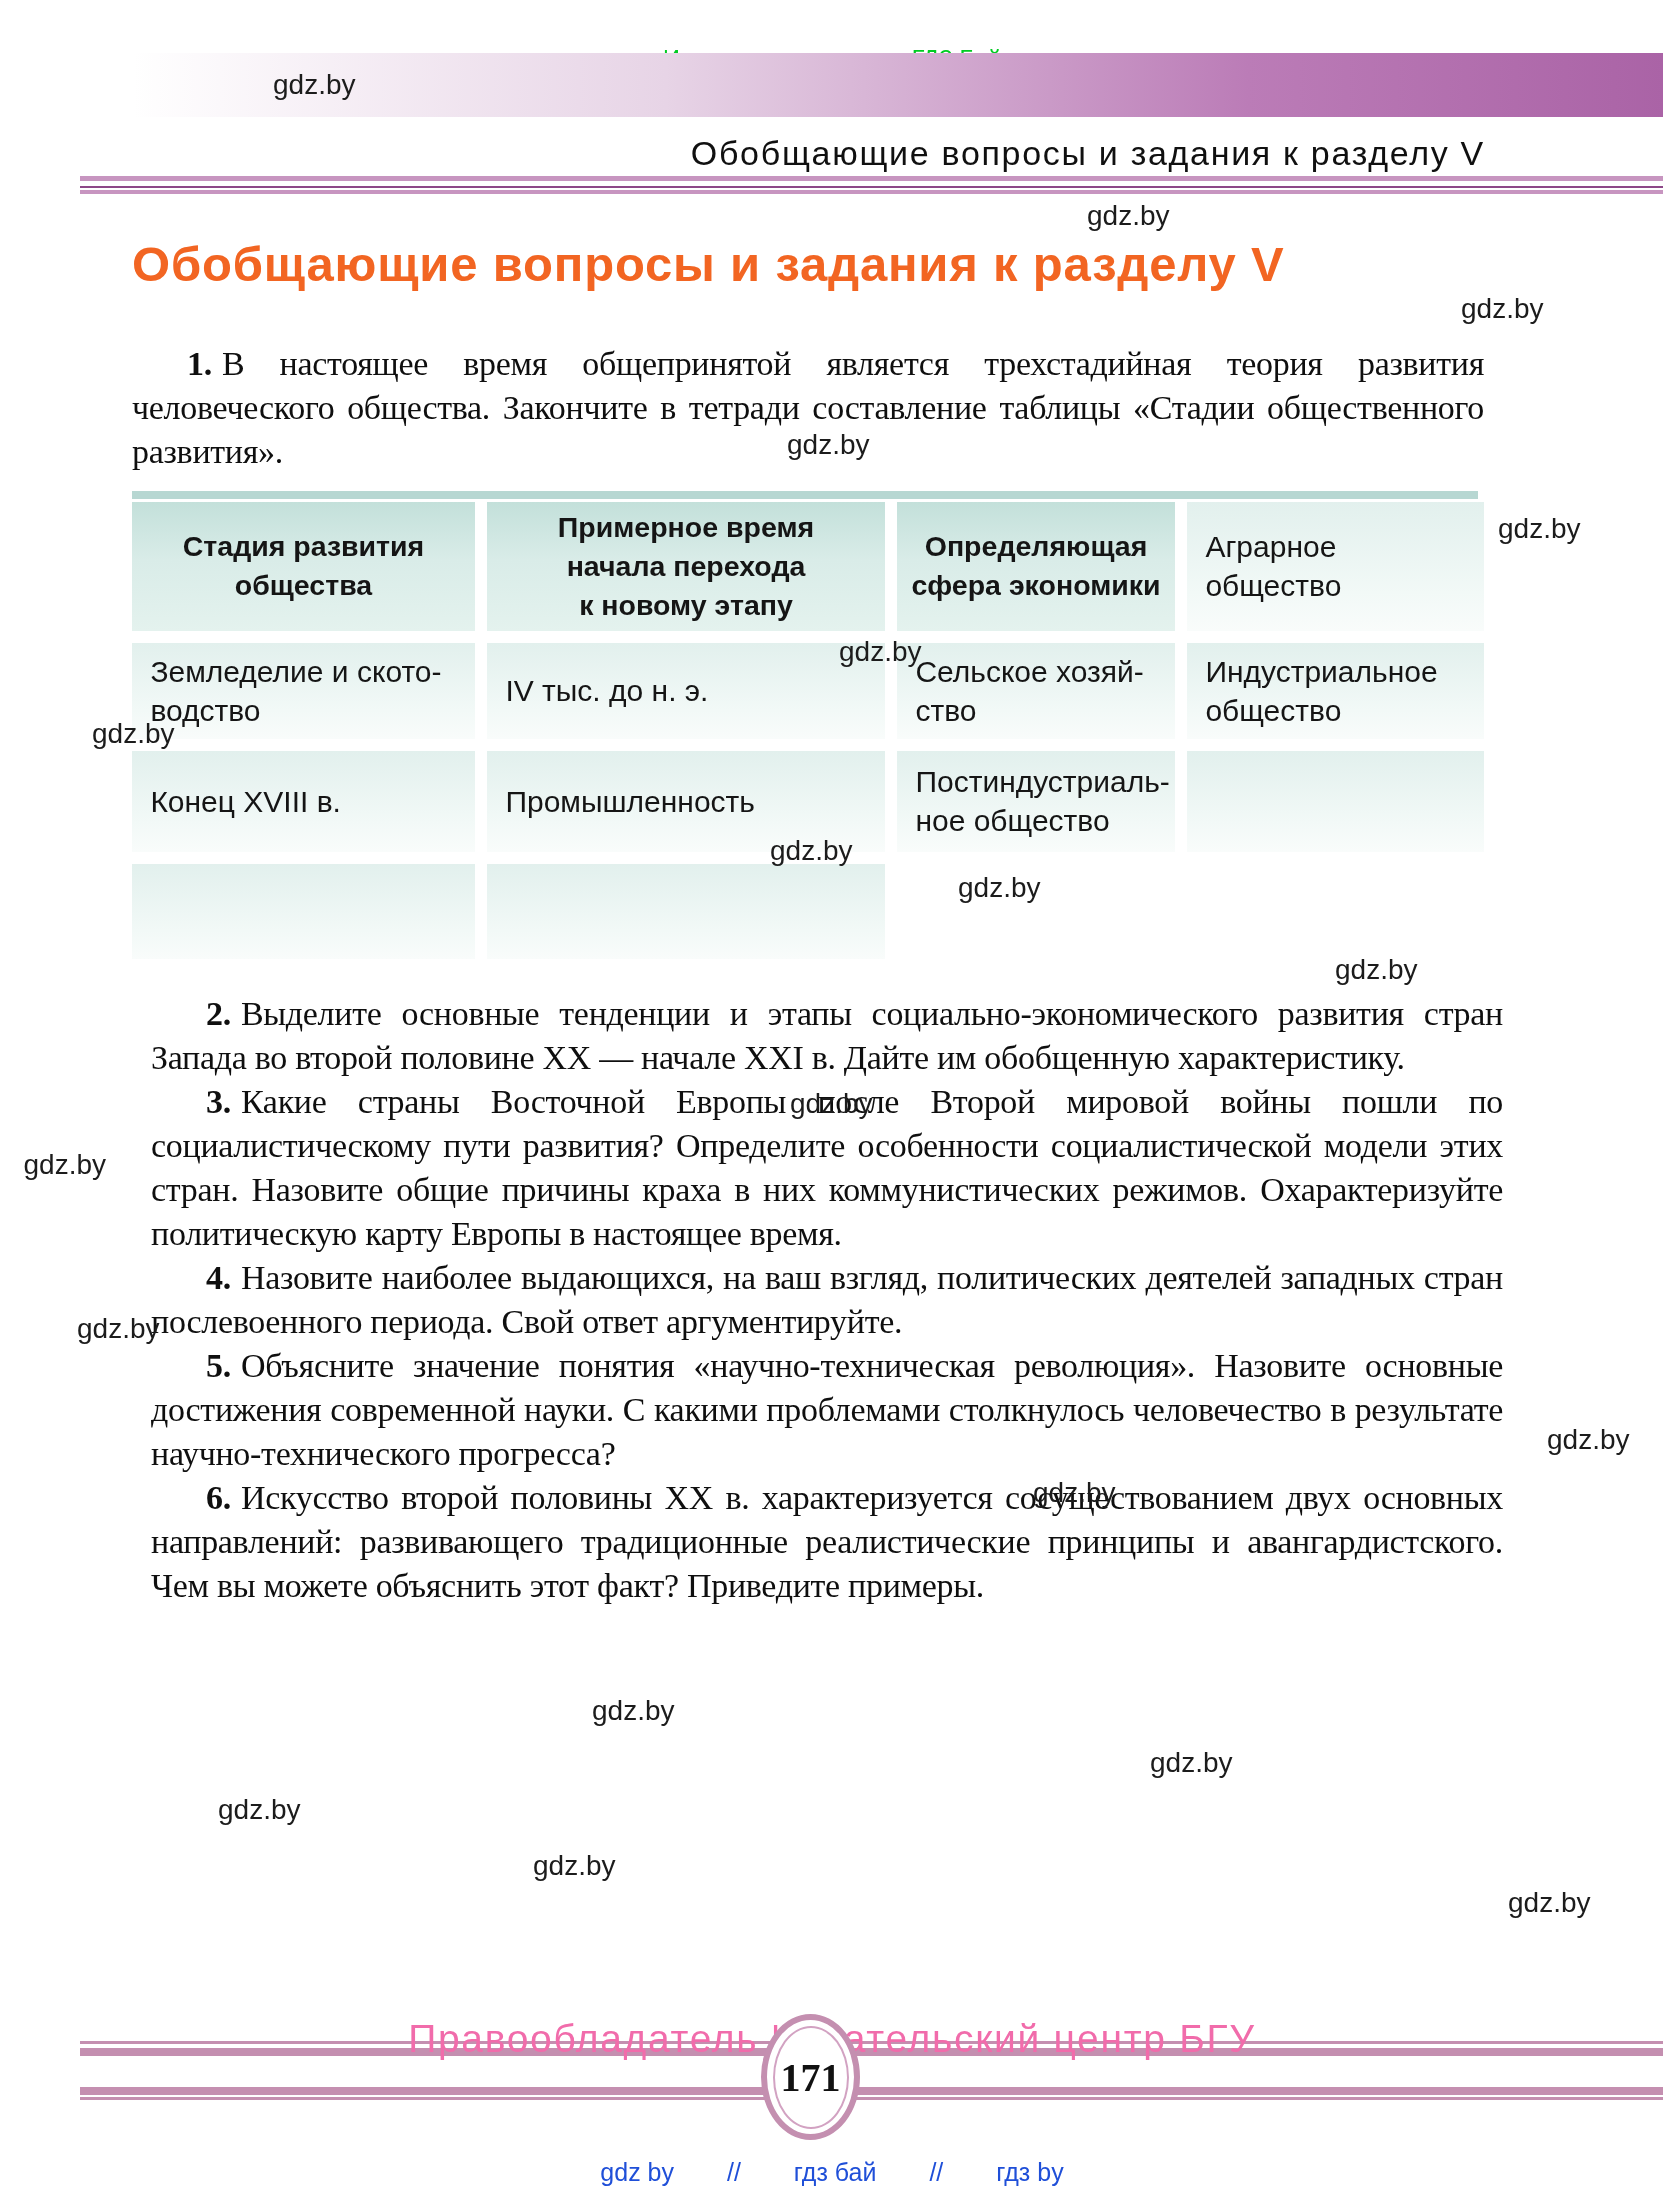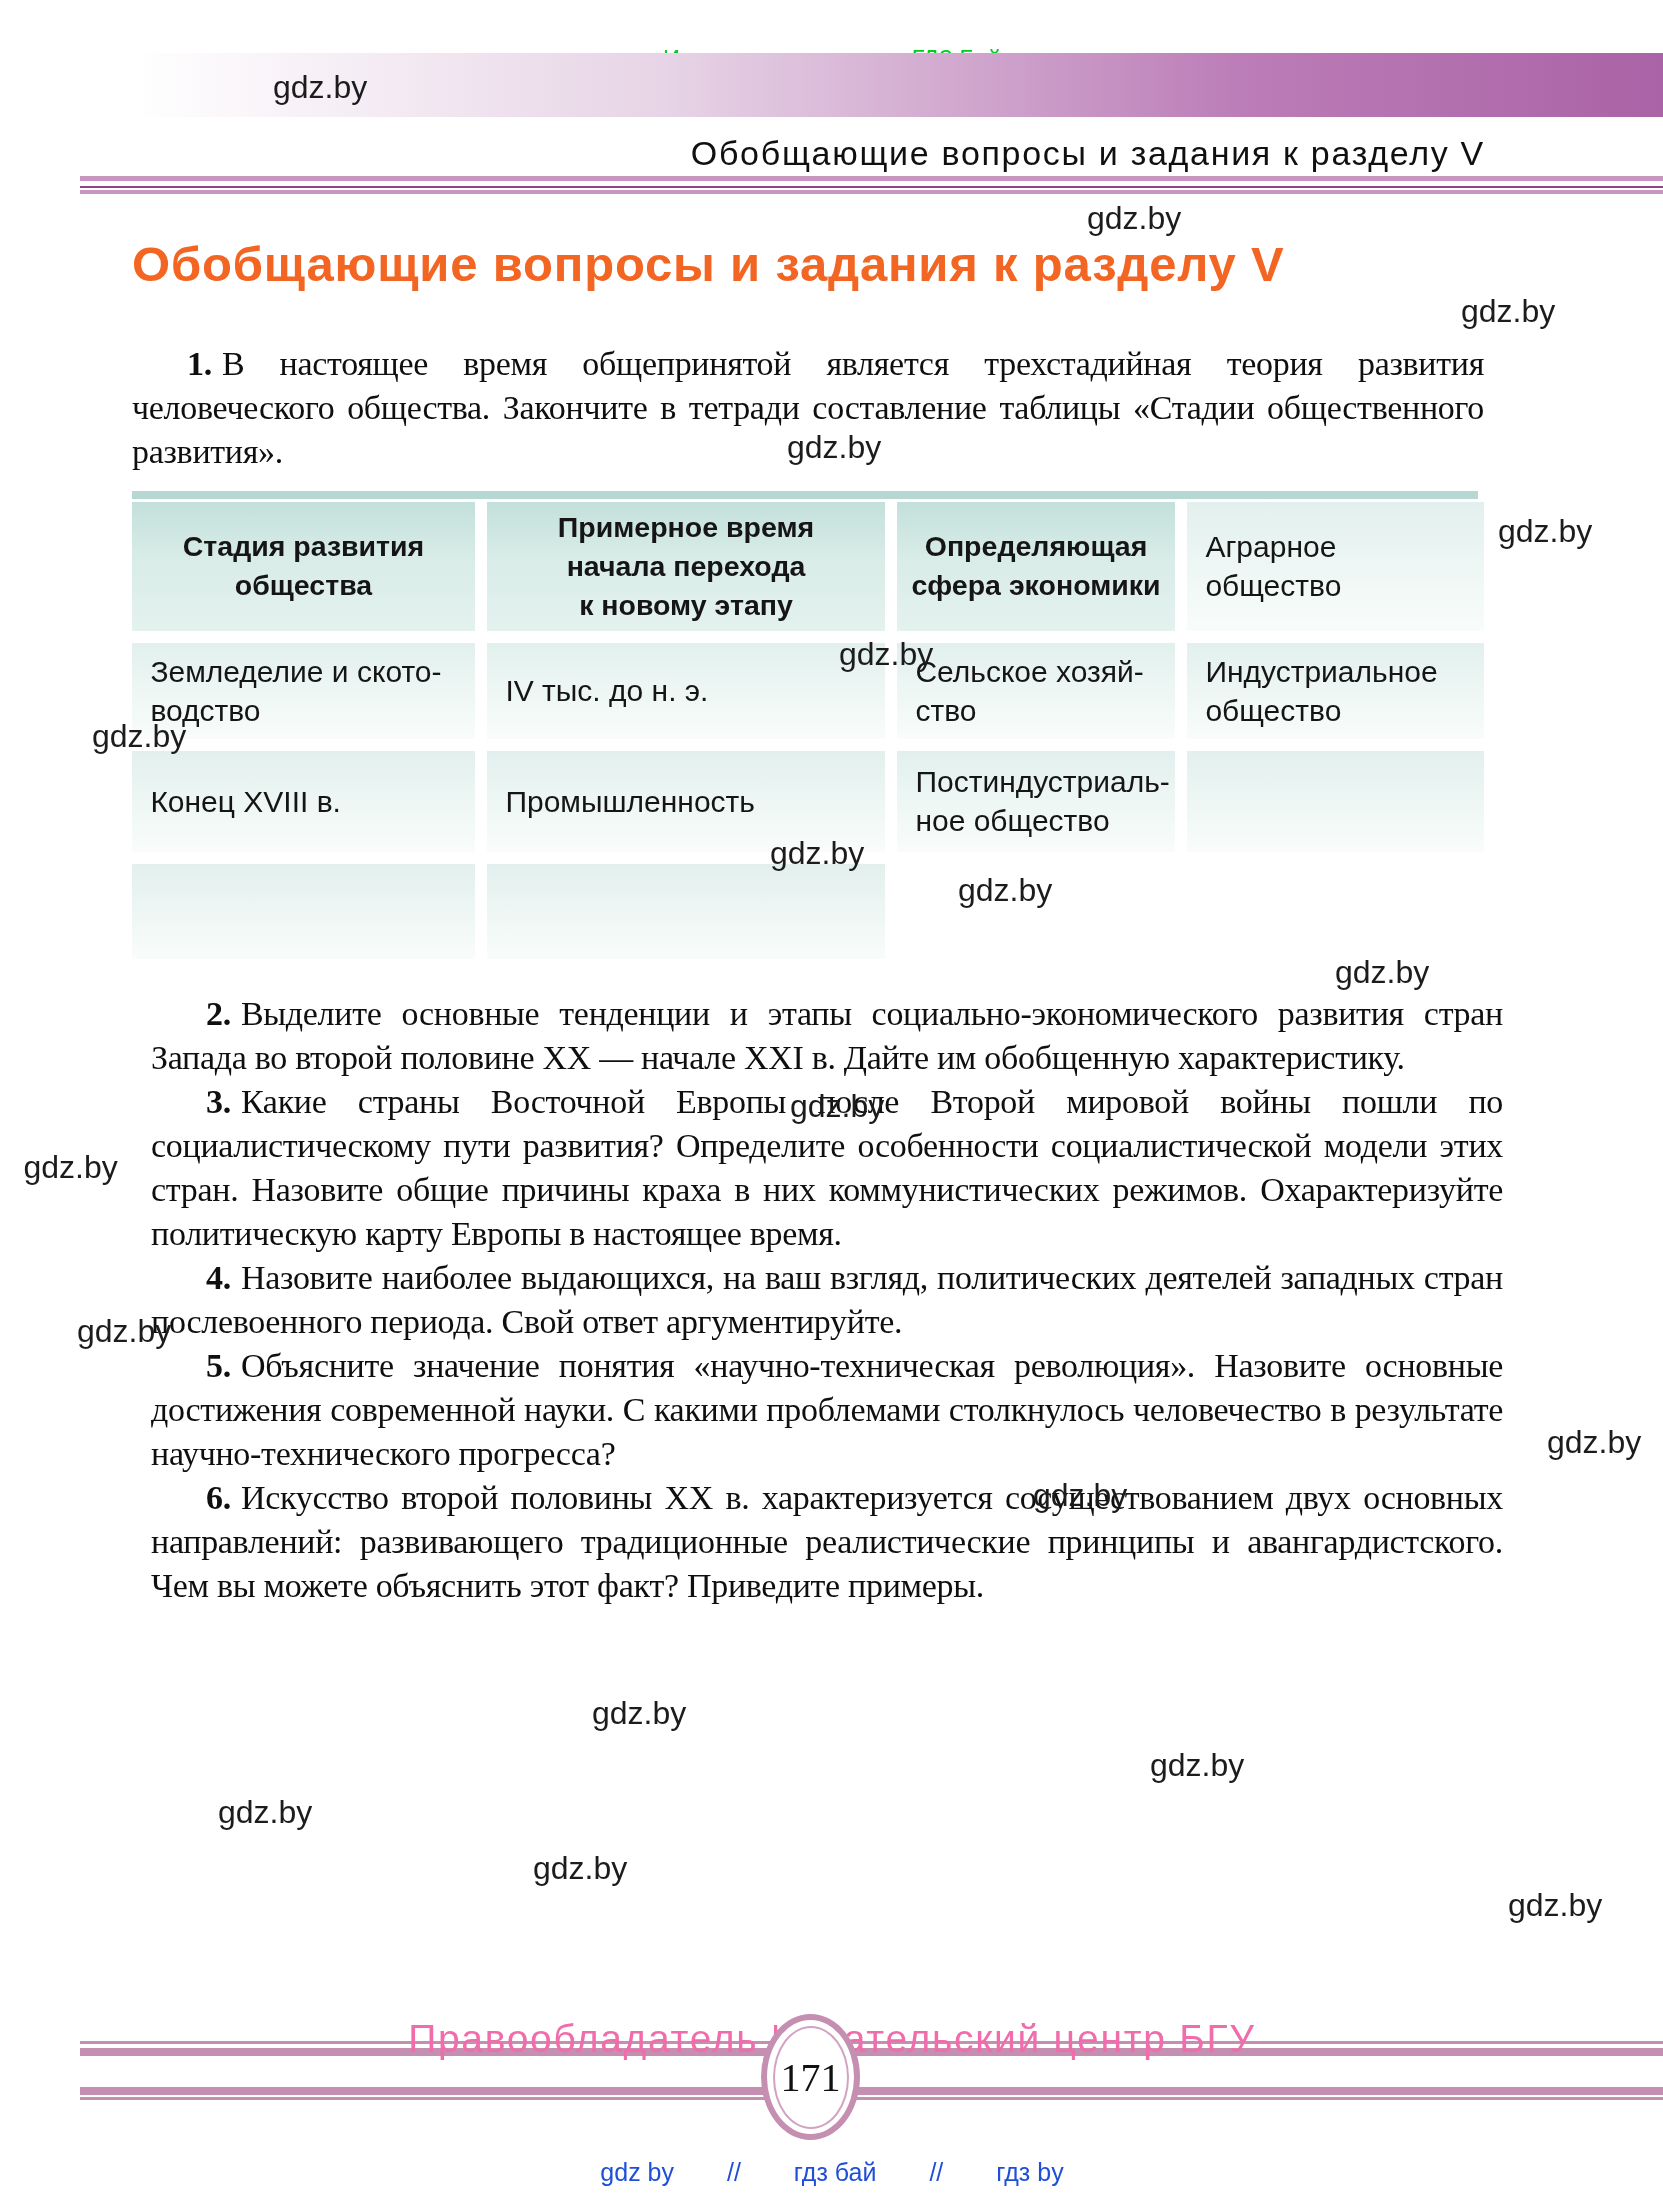--- a/index.html
+++ b/index.html
@@ -43,35 +43,35 @@
          grid-template-rows:129px 96px 101px 95px;column-gap:10px;row-gap:10px;gap:12px;}
   .th{background:linear-gradient(180deg,#c3e0da 0%,#d9ece8 45%,#e4f2ee 100%);
       display:flex;align-items:center;justify-content:center;text-align:center;
       font-weight:bold;font-size:28.5px;line-height:39px;color:#151515;
       padding:0 10px;white-space:pre-line;}
   .td{background:linear-gradient(180deg,#e2f0ed 0%,#f2f9f7 70%,#f9fcfb 100%);
       display:flex;align-items:center;font-size:30px;line-height:39px;color:#151515;
       padding:0 8.4px 0 18.4px;white-space:pre-line;}
 
   
-  .wm{position:absolute;font-size:32px;color:#1c1c1c;white-space:nowrap;z-index:5;}
+  .wm{position:absolute;font-size:28px;color:#1c1c1c;white-space:nowrap;z-index:5;}
 
   
   .fl{position:absolute;left:80px;right:0;background:#c48fb0;}
   .fl1{top:2041px;height:2.5px;}
   .fl2{top:2048px;height:7.5px;}
   .fl3{top:2087px;height:7.5px;}
   .fl4{top:2097px;height:2.5px;}
   .copyright{position:absolute;top:2017px;left:0;width:1664px;text-align:center;
              font-size:39px;letter-spacing:1.7px;color:#f16cab;z-index:3;white-space:nowrap;}
   .page-oval{position:absolute;top:2014px;left:761px;width:99px;height:126px;z-index:4;
              border:6.7px solid #c48fb0;border-radius:50%;background:#ffffff;box-sizing:border-box;
              display:flex;align-items:center;justify-content:center;}
   .page-oval-inner{width:72px;height:99px;border:2.5px solid #d2a2c2;border-radius:50%;
-             display:flex;align-items:center;justify-content:center;}
+             display:flex;align-items:center;justify-content:center;font-weight:bold;}
   .page-num{font-family:"Liberation Serif",serif;font-size:40px;color:#111111;}
 
   .links{position:absolute;top:2158px;left:0;width:1664px;text-align:center;
          font-size:25px;color:#1f4fd8;z-index:3;}
   .links span{margin:0 23px;}
   .links .sep{color:#1f4fd8;}
 </style>
 </head>
 <body>
 

